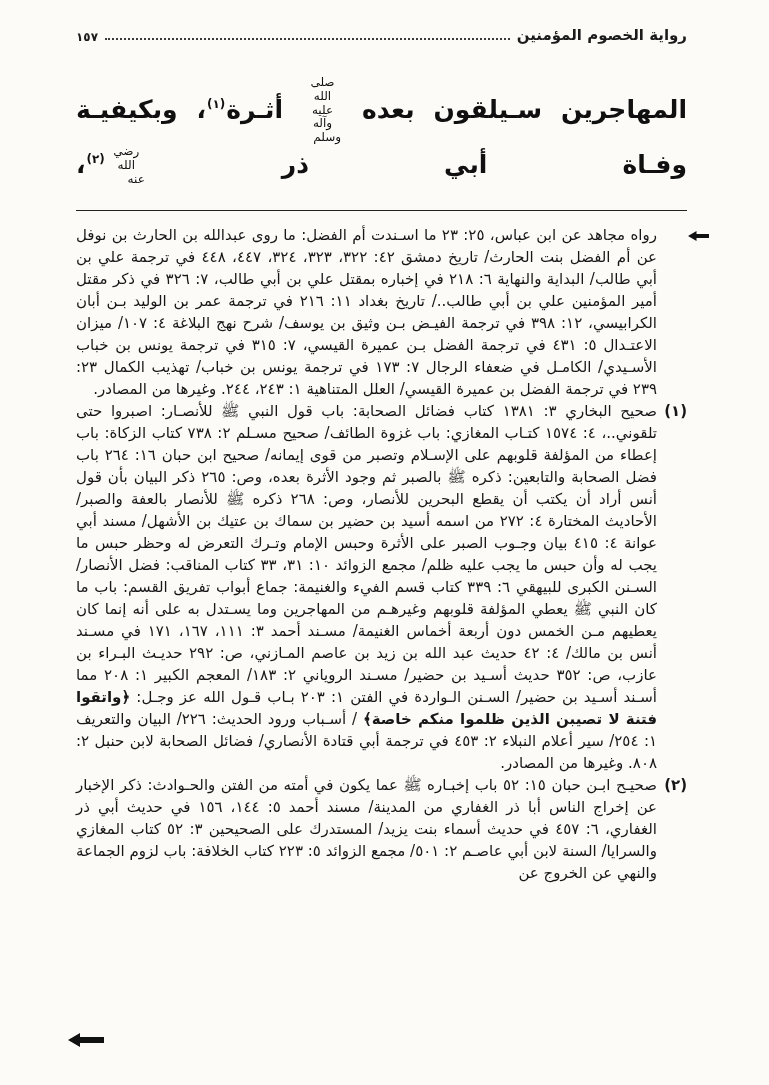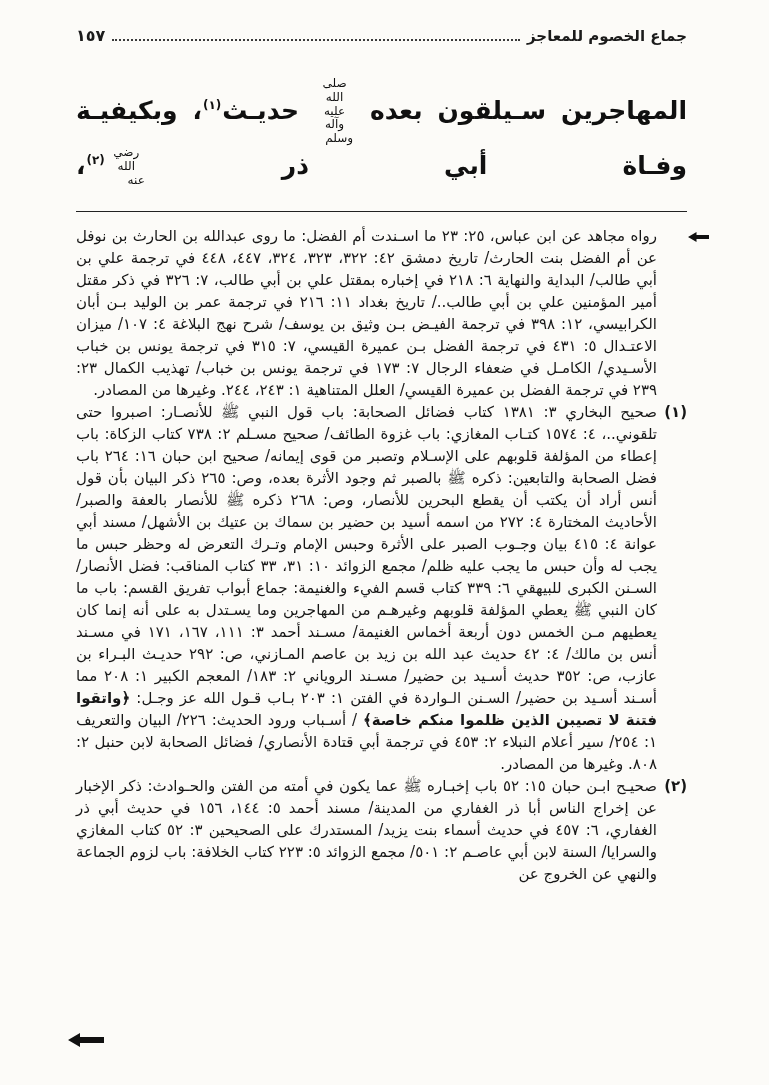--- a/index.html
+++ b/index.html
@@ -28,21 +28,21 @@
     font-weight: bold;
     color: #1b1b1b;
   }
   .head-title { white-space: nowrap; }
   .leader {
     flex: 1;
     border-bottom: 2px dotted #3a3a3a;
     margin: 0 7px 4px 7px;
     height: 1px;
   }
-  .page-num { white-space: nowrap; font-size: 16px; }
+  .page-num { white-space: nowrap; font-size: 12px; }
   
   .chapter-line {
     margin: 32px 0 0 0;
     font-size: 25px;
     font-weight: bold;
     text-align: justify;
     text-align-last: justify;
     line-height: 1.55;
     color: #101010;
   }
@@ -99,29 +99,29 @@
     line-height: 0;
   }
 </style>
 </head>
 <body>
 
 <div class="page">
   <div class="content">
 
     <header class="running-head">
-      <span class="head-title">جماع الخصوم للمعاجز</span>
+      <span class="head-title">رواية الخصوم المؤمنين</span>
       <span class="leader"></span>
       <span class="page-num">١٥٧</span>
     </header>
 
     <h1 class="chapter-line">
       <span>المهاجرين سـيلقون بعده</span>
       <span class="seal">صلى الله عليه وآله وسلم</span>
-      <span>حديـث</span><sup class="fn-ref">(١)</sup><span>، وبكيفيـة وفـاة أبي ذر</span>
+      <span>أثـرة</span><sup class="fn-ref">(١)</sup><span>، وبكيفيـة وفـاة أبي ذر</span>
       <span class="seal">رضي الله عنه</span><sup class="fn-ref">(٢)</sup><span>،</span>
     </h1>
 
     <div class="separator"></div>
 
     <section class="footnotes">
 
       <p class="fn">
         <span class="fn-marker arrow"><svg width="21" height="12" viewBox="0 0 21 12">
               <path d="M0 6 L8.5 1 L8.5 4 L21 4 L21 8 L8.5 8 L8.5 11 Z" fill="#111"></path>

